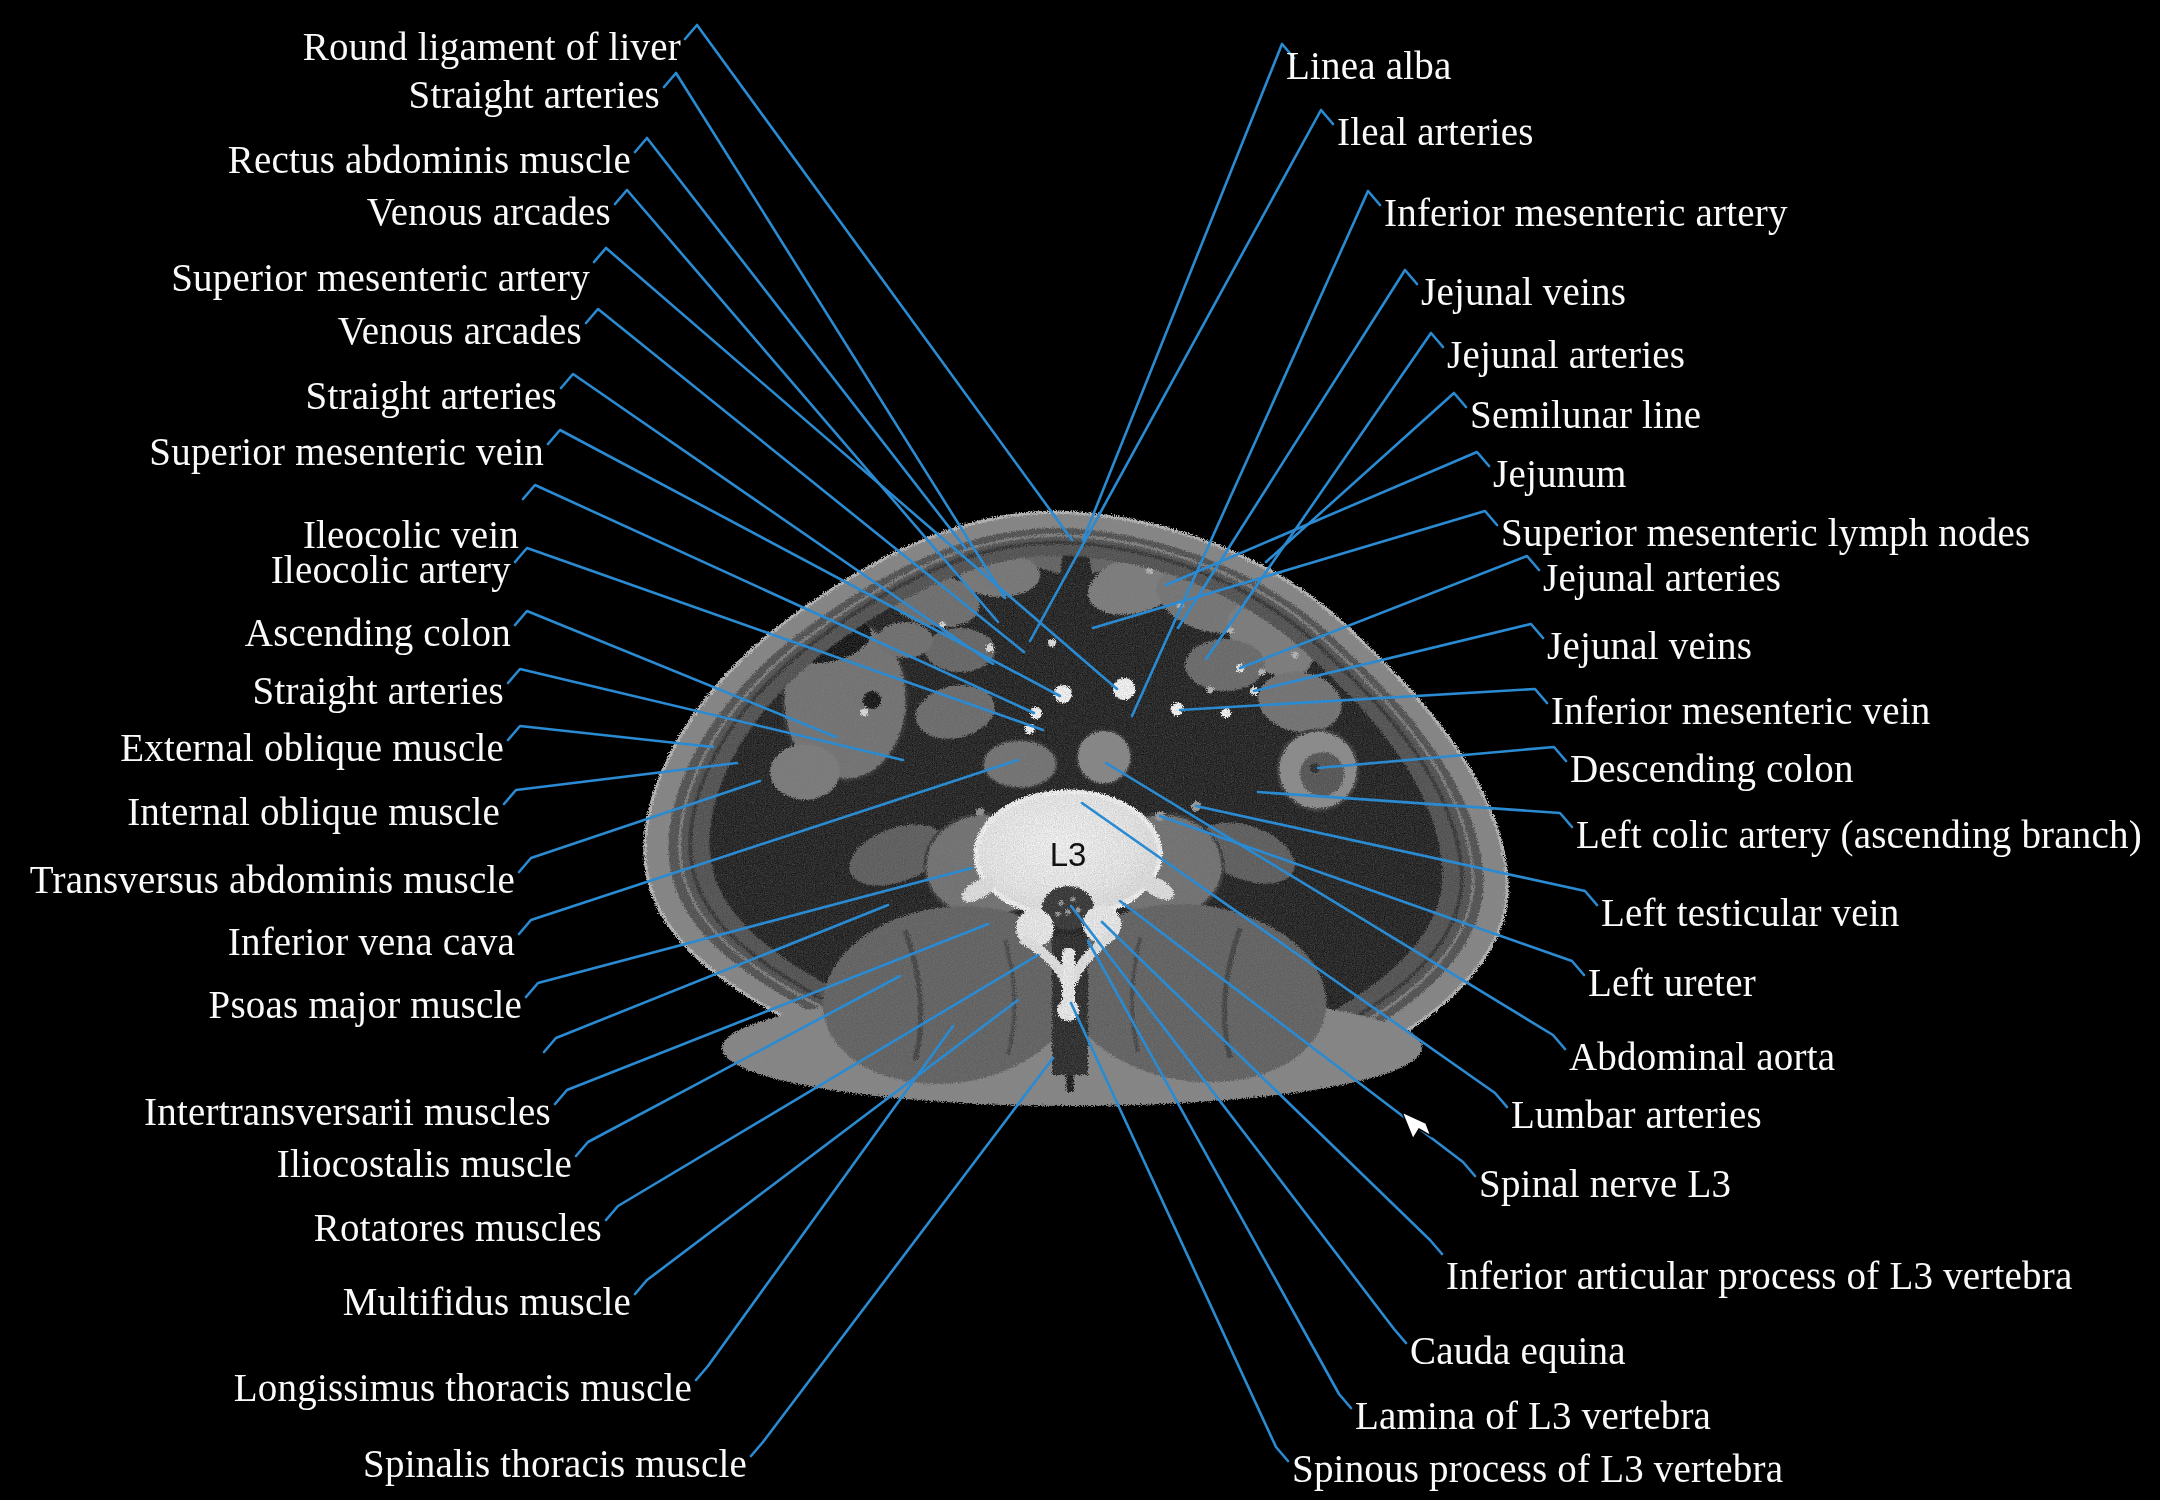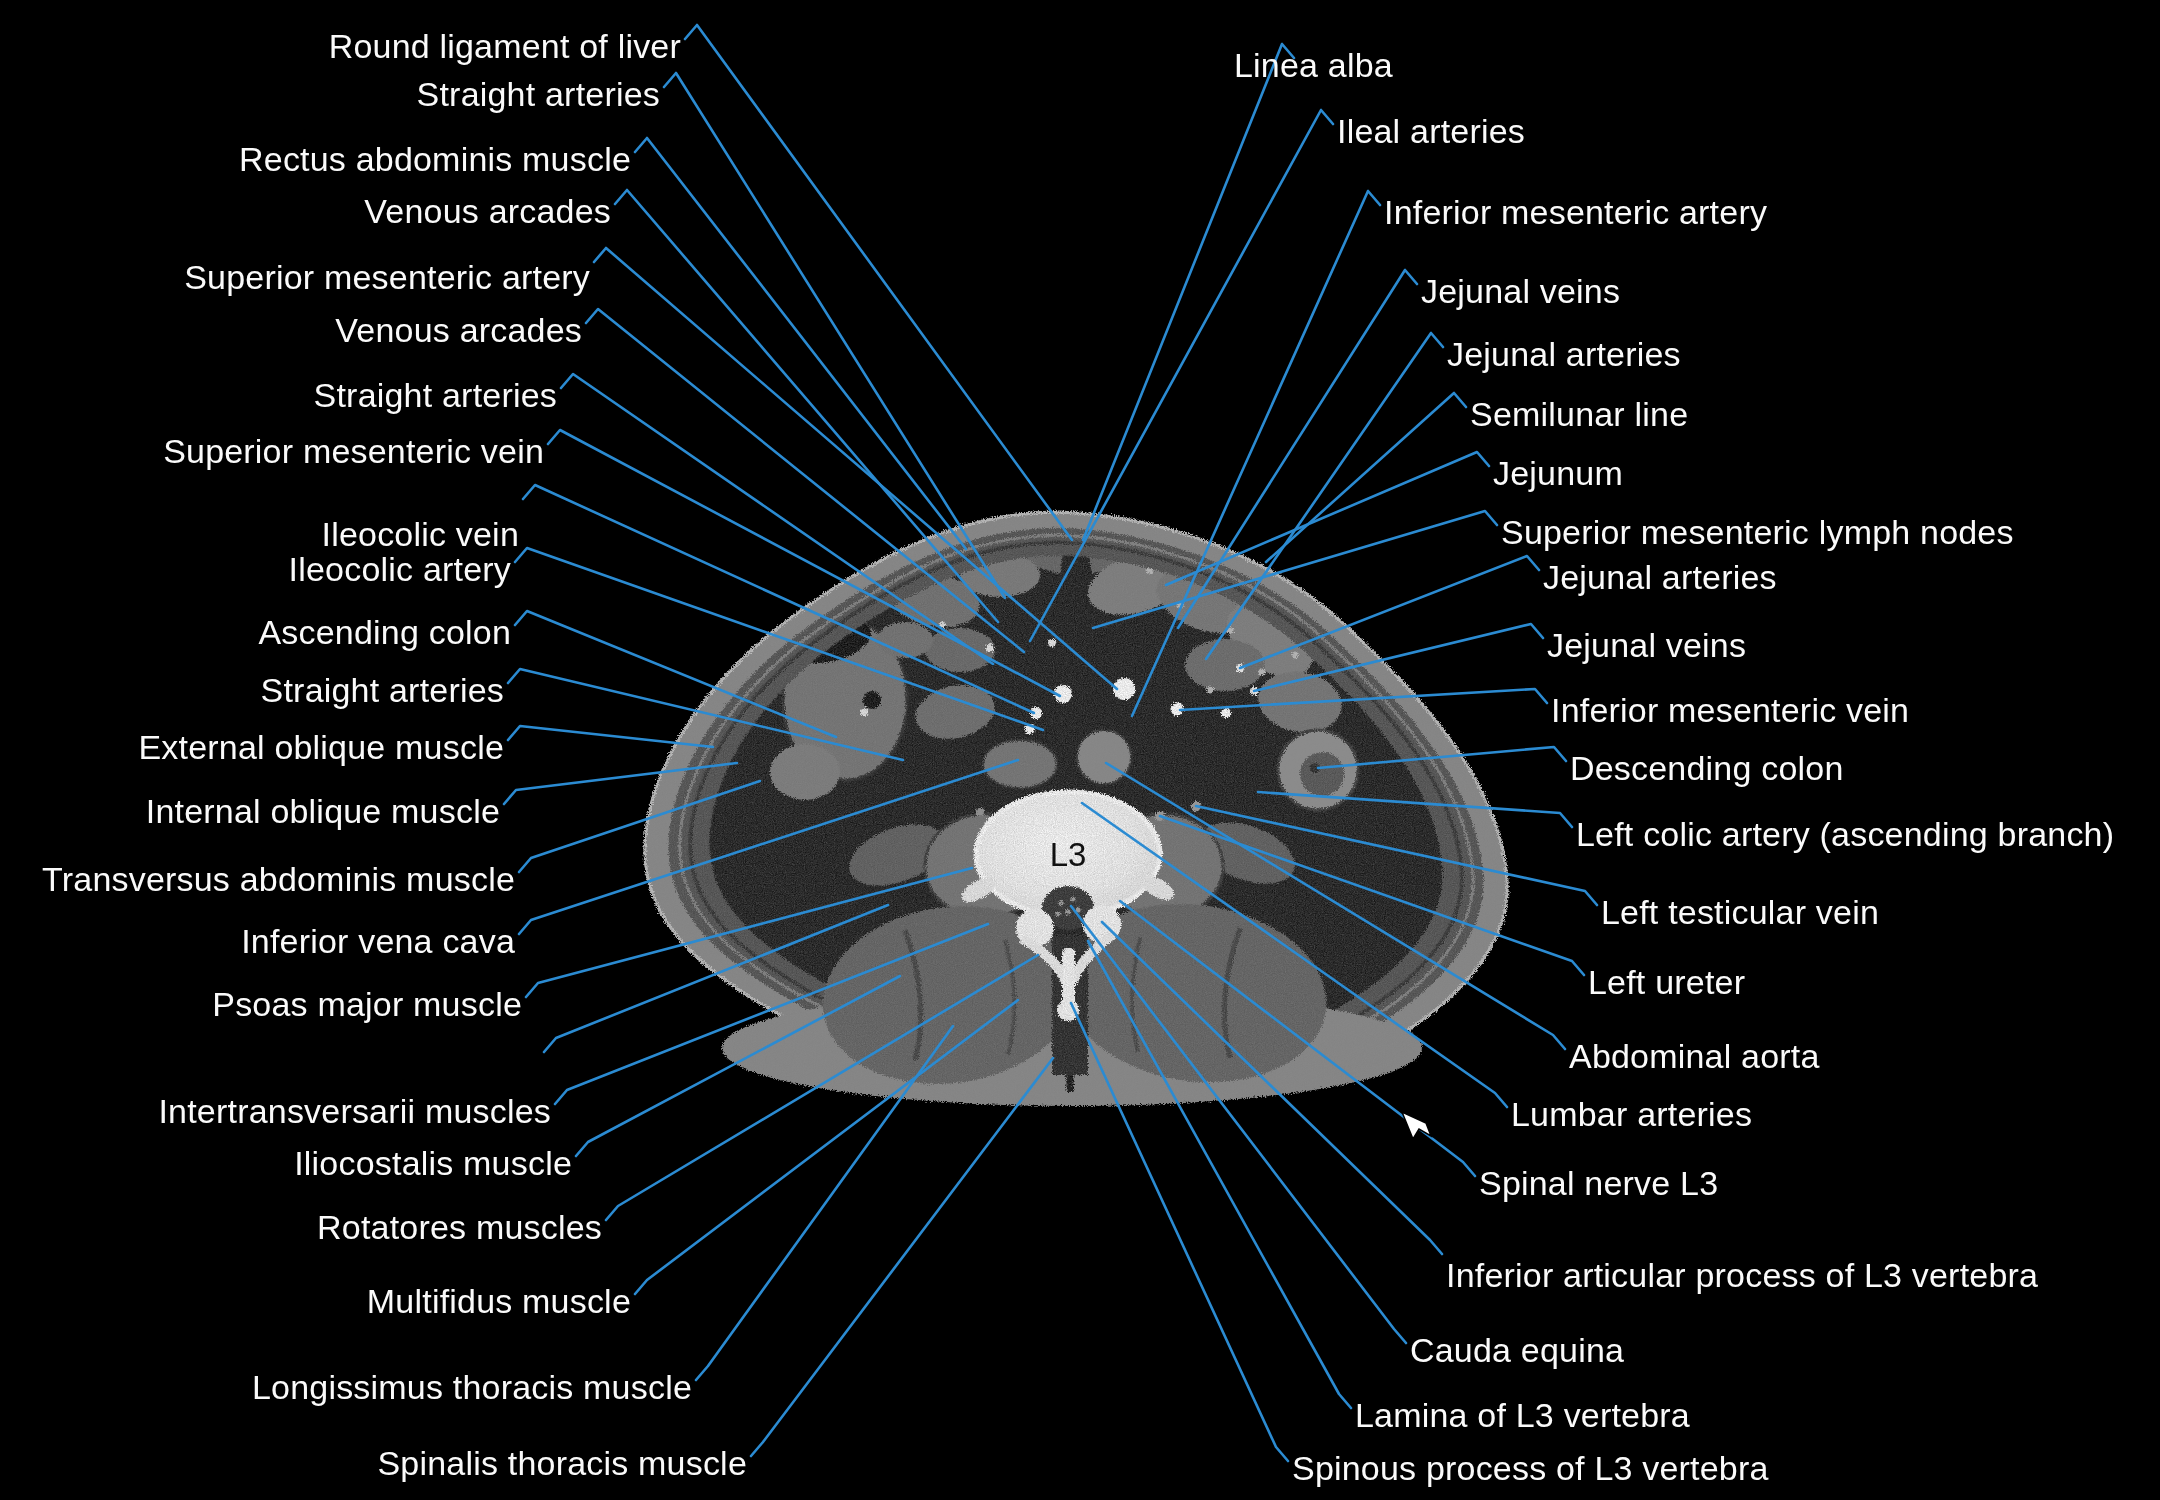--- a/index.html
+++ b/index.html
@@ -1,26 +1,27 @@
 <!DOCTYPE html>
 <html><head>
 <meta charset="utf-8">
 <style>
   html,body{margin:0;padding:0;background:#000;width:2160px;height:1500px;overflow:hidden;}
   #stage{position:relative;width:2160px;height:1500px;background:#000;font-family:"Liberation Sans",sans-serif;}
   #scene{position:absolute;left:0;top:0;}
   .label{
     position:absolute;
     color:#fafafa;
-    font-size:34px;
+    font-size:39px;
     line-height:1;
     white-space:nowrap;
     transform:translateY(-52%);
     letter-spacing:0.2px;
     cursor:default;
+    font-family:Liberation Serif, serif;
   }
   .label.left{text-align:right;}
   .label.right{text-align:left;}
 </style>
 </head>
 <body>
 
 <div id="stage">
   <svg id="scene" width="2160" height="1500" viewBox="0 0 2160 1500">
     <defs>
@@ -219,21 +220,21 @@
     <div class="label left" style="right: 1660px; top: 812px;">Internal oblique muscle</div>
     <div class="label left" style="right: 1645px; top: 880px;">Transversus abdominis muscle</div>
     <div class="label left" style="right: 1645px; top: 942px;">Inferior vena cava</div>
     <div class="label left" style="right: 1638px; top: 1005px;">Psoas major muscle</div>
     <div class="label left" style="right: 1609px; top: 1112px;">Intertransversarii muscles</div>
     <div class="label left" style="right: 1588px; top: 1164px;">Iliocostalis muscle</div>
     <div class="label left" style="right: 1558px; top: 1228px;">Rotatores muscles</div>
     <div class="label left" style="right: 1529px; top: 1302px;">Multifidus muscle</div>
     <div class="label left" style="right: 1468px; top: 1388px;">Longissimus thoracis muscle</div>
     <div class="label left" style="right: 1413px; top: 1464px;">Spinalis thoracis muscle</div>
-    <div class="label right" style="left: 1234px; top: 66px;">Linea alba</div>
+    <div class="label right" style="left: 1286px; top: 66px;">Linea alba</div>
     <div class="label right" style="left: 1337px; top: 132px;">Ileal arteries</div>
     <div class="label right" style="left: 1384px; top: 213px;">Inferior mesenteric artery</div>
     <div class="label right" style="left: 1421px; top: 292px;">Jejunal veins</div>
     <div class="label right" style="left: 1447px; top: 355px;">Jejunal arteries</div>
     <div class="label right" style="left: 1470px; top: 415px;">Semilunar line</div>
     <div class="label right" style="left: 1493px; top: 474px;">Jejunum</div>
     <div class="label right" style="left: 1501px; top: 533px;">Superior mesenteric lymph nodes</div>
     <div class="label right" style="left: 1543px; top: 578px;">Jejunal arteries</div>
     <div class="label right" style="left: 1547px; top: 646px;">Jejunal veins</div>
     <div class="label right" style="left: 1551px; top: 711px;">Inferior mesenteric vein</div>

